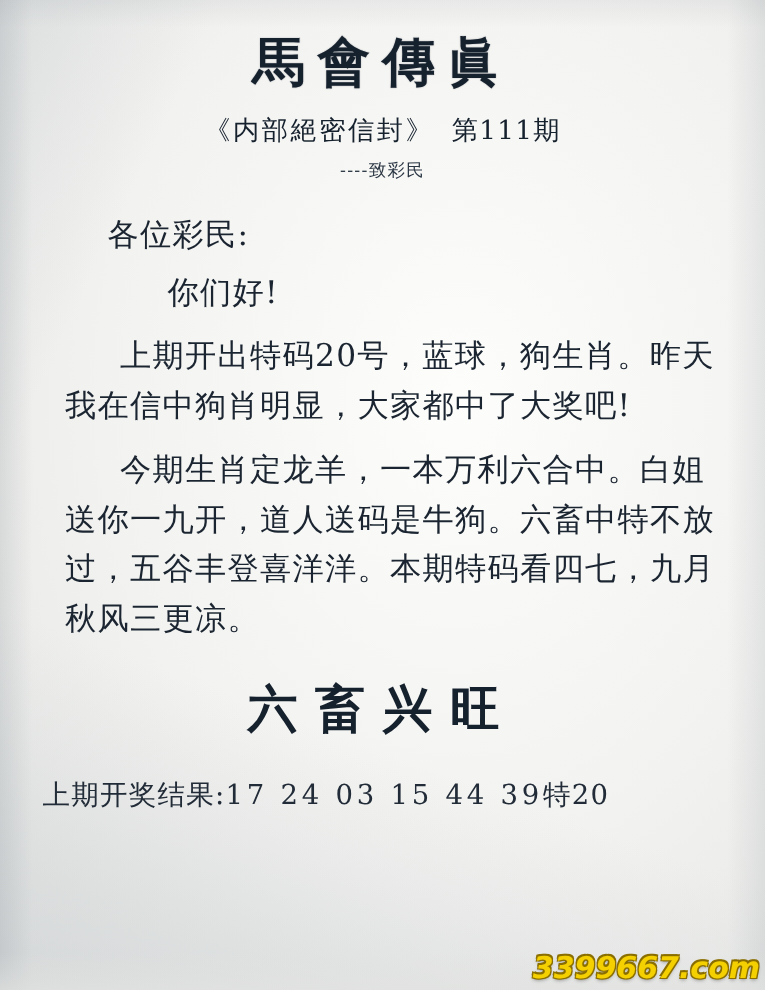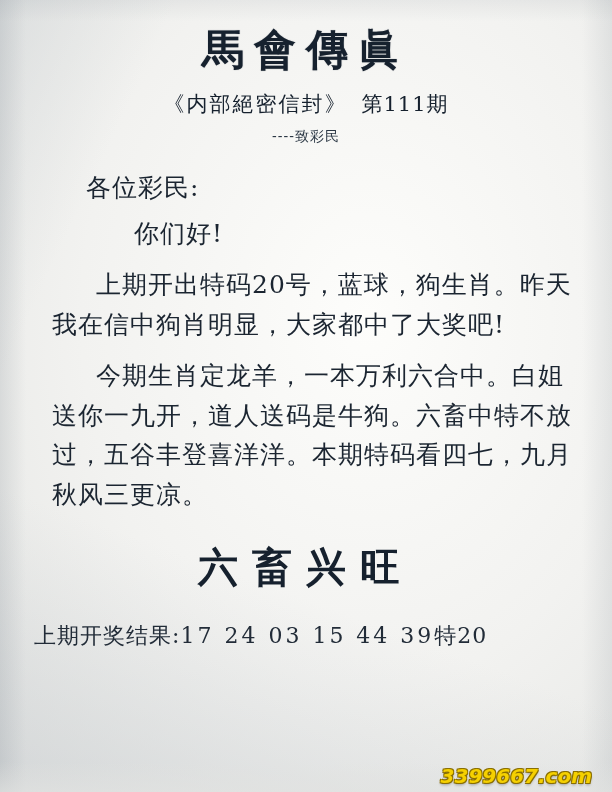--- a/index.html
+++ b/index.html
@@ -116,27 +116,27 @@
     color: #222c38;
     letter-spacing: 1px;
     white-space: nowrap;
   }
   .result-line .nums {
     letter-spacing: 3px;
   }
 
   .watermark {
     position: absolute;
-    right: 20px;
+    right: 4px;
     bottom: 4px;
     z-index: 9;
     font-family: "DejaVu Sans", sans-serif;
     font-weight: bold;
     font-style: italic;
-    font-size: 20px;
+    font-size: 24px;
     letter-spacing: 0px;
     color: #f5d000;
     text-shadow:
       -1px -1px 0 #8a6f00,
       1px -1px 0 #8a6f00,
       -1px 1px 0 #8a6f00,
       1px 1px 0 #8a6f00,
       0 2px 3px rgba(0,0,0,0.35);
   }
 

